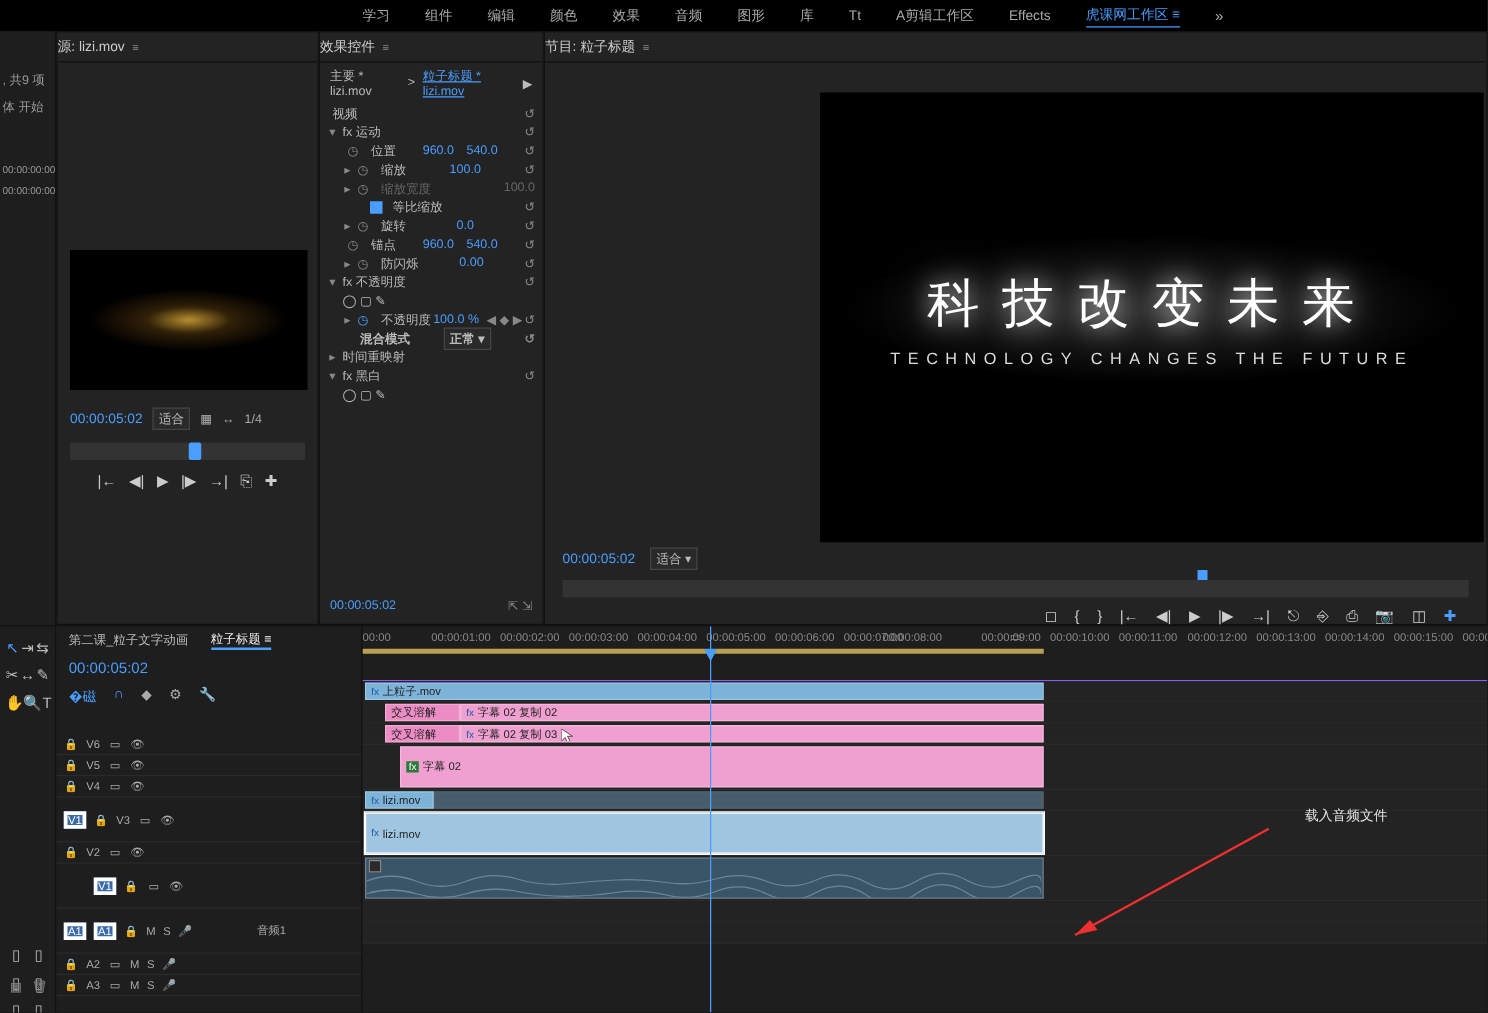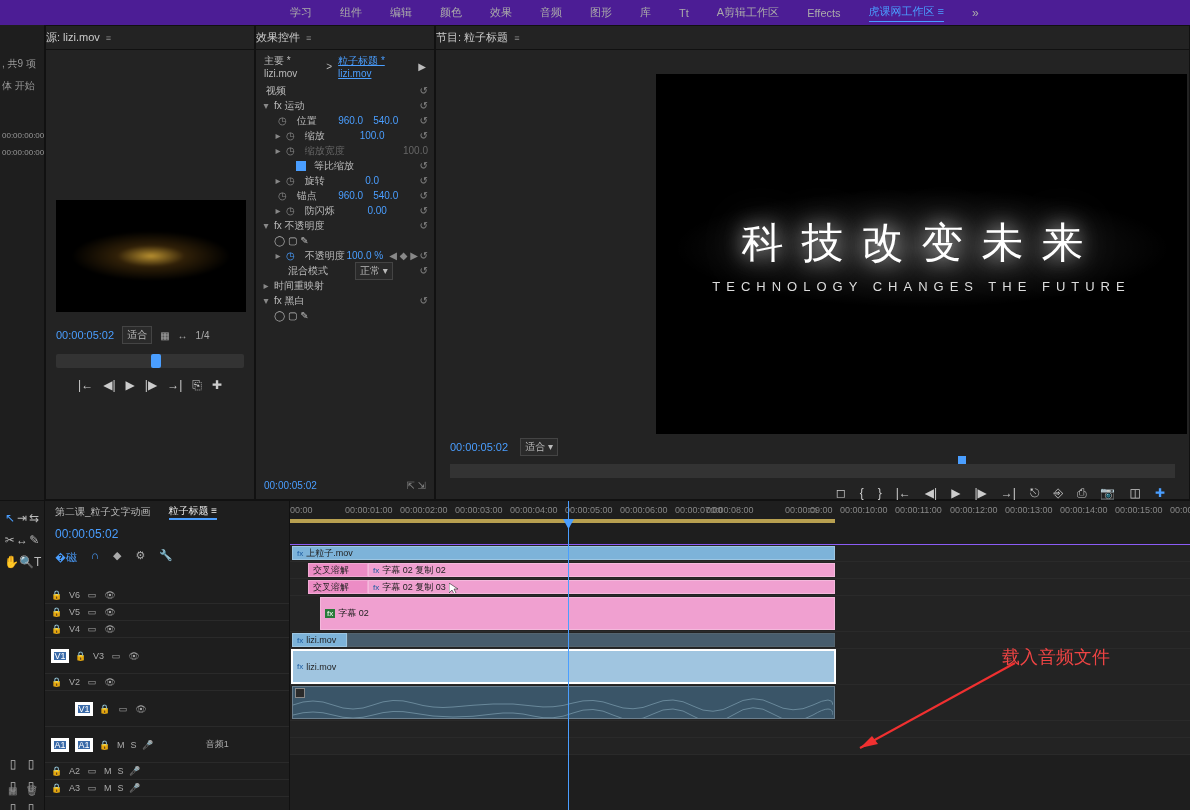--- a/index.html
+++ b/index.html
@@ -1,17 +1,17 @@
 <!DOCTYPE html>
 <html><head>
 <meta charset="utf-8">
 <style>
 * { margin:0; padding:0; box-sizing:border-box; font-family:"Microsoft YaHei",Arial,sans-serif; }
 body { background:#1b1b1b; width:1190px; height:810px; overflow:hidden; color:#b8b8b8; font-size:10px; position:relative; }
-.topmenu { height:25px; background:#4c1d95; display:flex; align-items:center; padding-left:290px; gap:28px; color:#aaa; font-size:11px; }
+.topmenu { height:25px; background:#000000; display:flex; align-items:center; padding-left:290px; gap:28px; color:#aaa; font-size:11px; }
 .topmenu span { cursor:pointer; }
 .topmenu .subactive { color:#4a9eff; border-bottom:1px solid #4a9eff; padding-bottom:2px;}
 .topmenu .arrow { color:#aaa; font-size:12px; }
 .row-panels { display:flex; height:475px; }
 .panel { background:#232323; border:1px solid #111; position:relative; }
 .panel-header { height:24px; background:#232323; border-bottom:1px solid #111; display:flex; align-items:center; padding:0 0; font-size:11px; color:#ccc;}
 .panel-header .close { margin-left:6px; color:#888; font-size:9px;}
 
 .col-left { width:45px; background:#1e1e1e; border-right:1px solid #111; padding-top:28px; font-size:10px; color:#999;}
 .col-left div { padding:4px 2px; text-align:left;}
@@ -71,21 +71,21 @@
 .tracks { position:relative;}
 .track { height:17px; border-bottom:1px solid #2a2a2a; position:relative; background:#232323;}
 .track.tall { height:36px;}
 .clip { position:absolute; top:1px; bottom:1px; border:1px solid rgba(255,255,255,0.25); font-size:9px; color:#222; padding-left:4px; display:flex; align-items:center; overflow:hidden;}
 .clip.pink { background:#f0a0d0;}
 .clip.pink2 { background:#ec8cc5;}
 .clip.blue { background:#7db3d9;}
 .clip.blue-sel { background:#a0c5e0; border:1px solid #fff; outline:1px solid #fff;}
 .clip.dark { background:#3a5568;}
 .clip .fx { color:#1a5aa0; font-size:8px; margin-right:3px;}
-.annotation { position:absolute; color:#ef4444; font-size:18px; font-weight:500;}
+.annotation { position:absolute; color:#e5e5e5; font-size:11px; font-weight:500;}
 .arrow-svg { position:absolute; }
 select, .dropdown { background:#2a2a2a; border:1px solid #444; color:#bbb; font-size:10px; padding:1px 4px;}
 .checkbox { width:10px; height:10px; background:#4a9eff; display:inline-block; margin-right:4px;}
 </style>
 </head>
 <body>
 
 <div class="topmenu">
   <span>学习</span>
   <span>组件</span>
@@ -218,21 +218,21 @@
         </div>
       <div class="eff-row" style="padding-left:18px;"><span>◯</span>&nbsp;<span>▢</span>&nbsp;<span>✎</span></div>
       <div class="eff-row" style="padding-left:18px;">
           <span class="tw">▸</span>
           <span class="stopwatch" style="color:#4a9eff;">◷</span>
           <span class="label">不透明度</span>
           <span class="val">100.0 %</span>
           <span style="margin-left:6px;color:#888;">◀ ◆ ▶</span>
           <span class="reset">↺</span>
         </div>
-      <div class="eff-row" style="padding-left:28px;">
+      <div class="eff-row" style="padding-left:28px;font-weight:bold;">
           <span class="label">混合模式</span>
           <span class="dropdown" style="margin-left:auto;"><span>正常</span> ▾</span>
           <span class="reset">↺</span>
         </div>
       <div class="eff-row">
           <span class="tw">▸</span>
           <span class="label">时间重映射</span>
         </div>
       <div class="eff-row">
           <span class="tw">▾</span>

